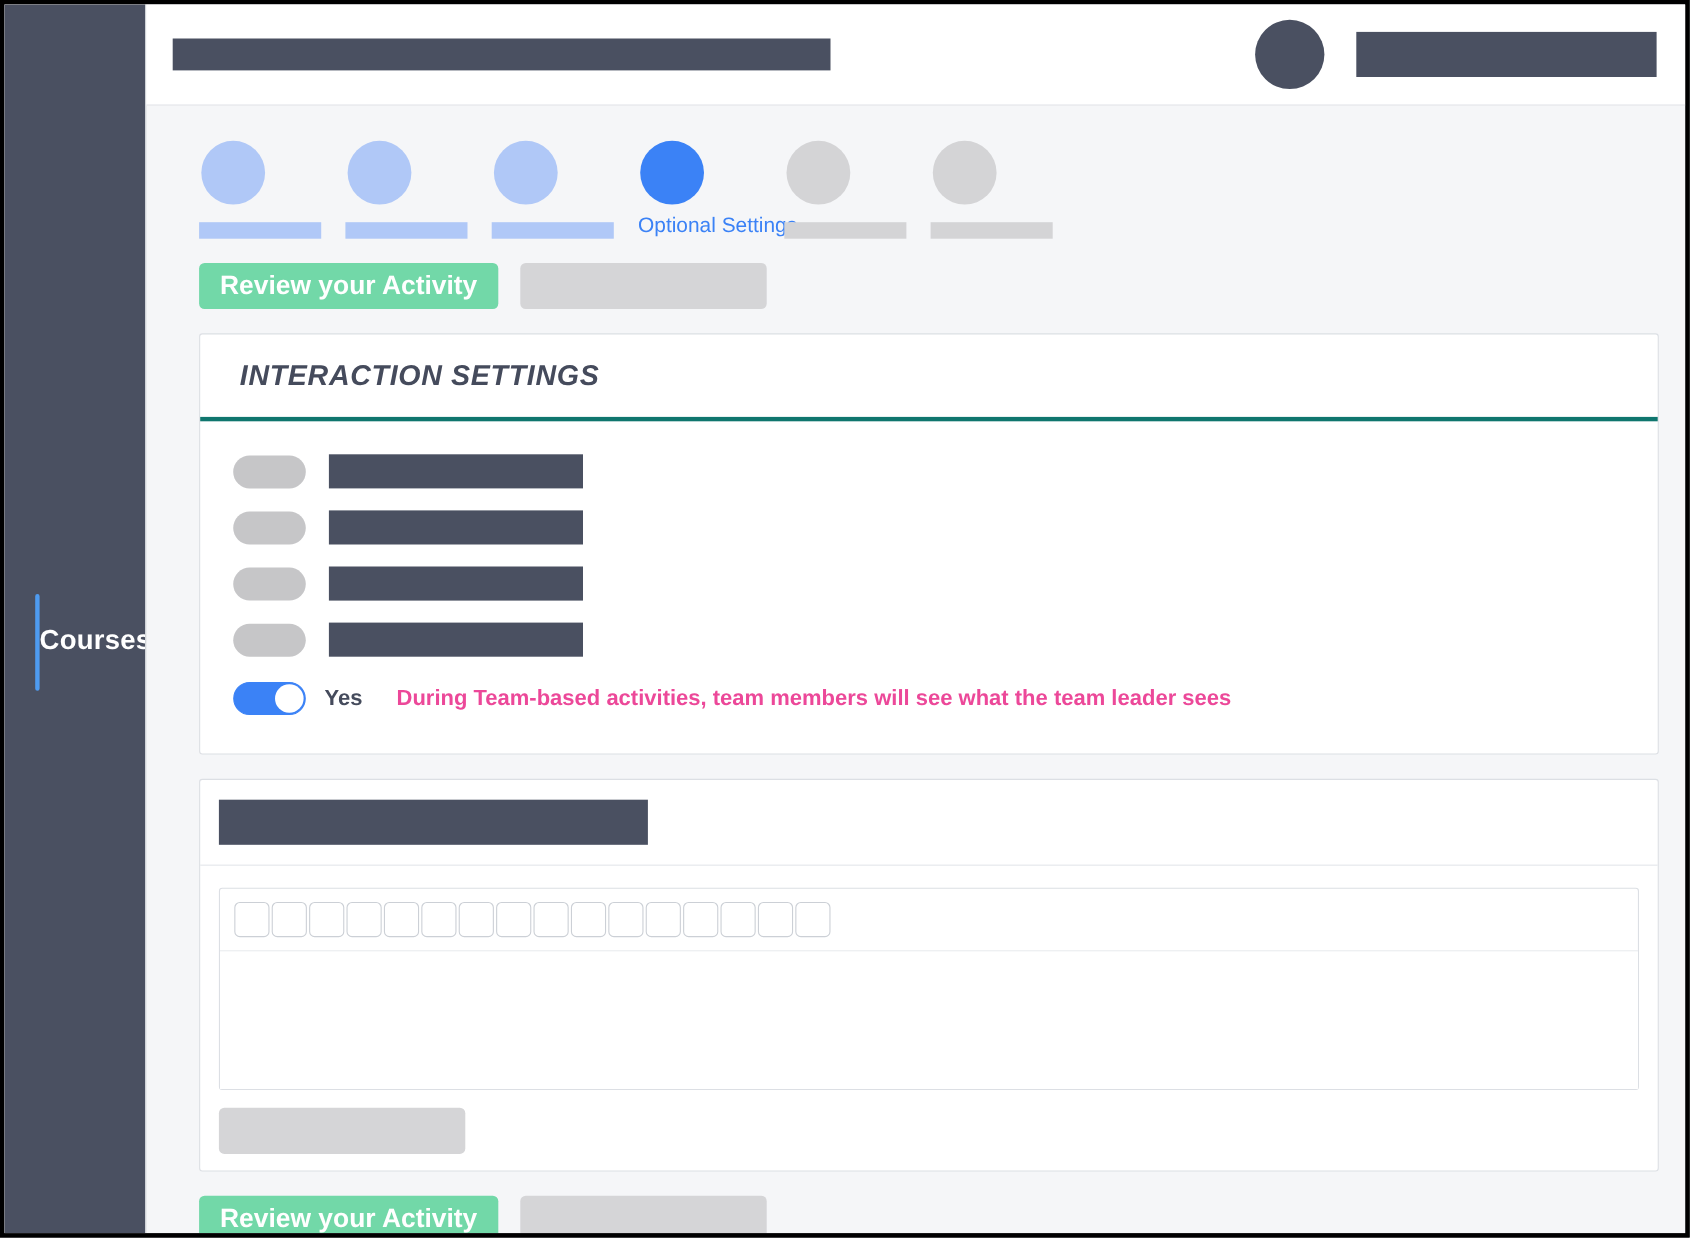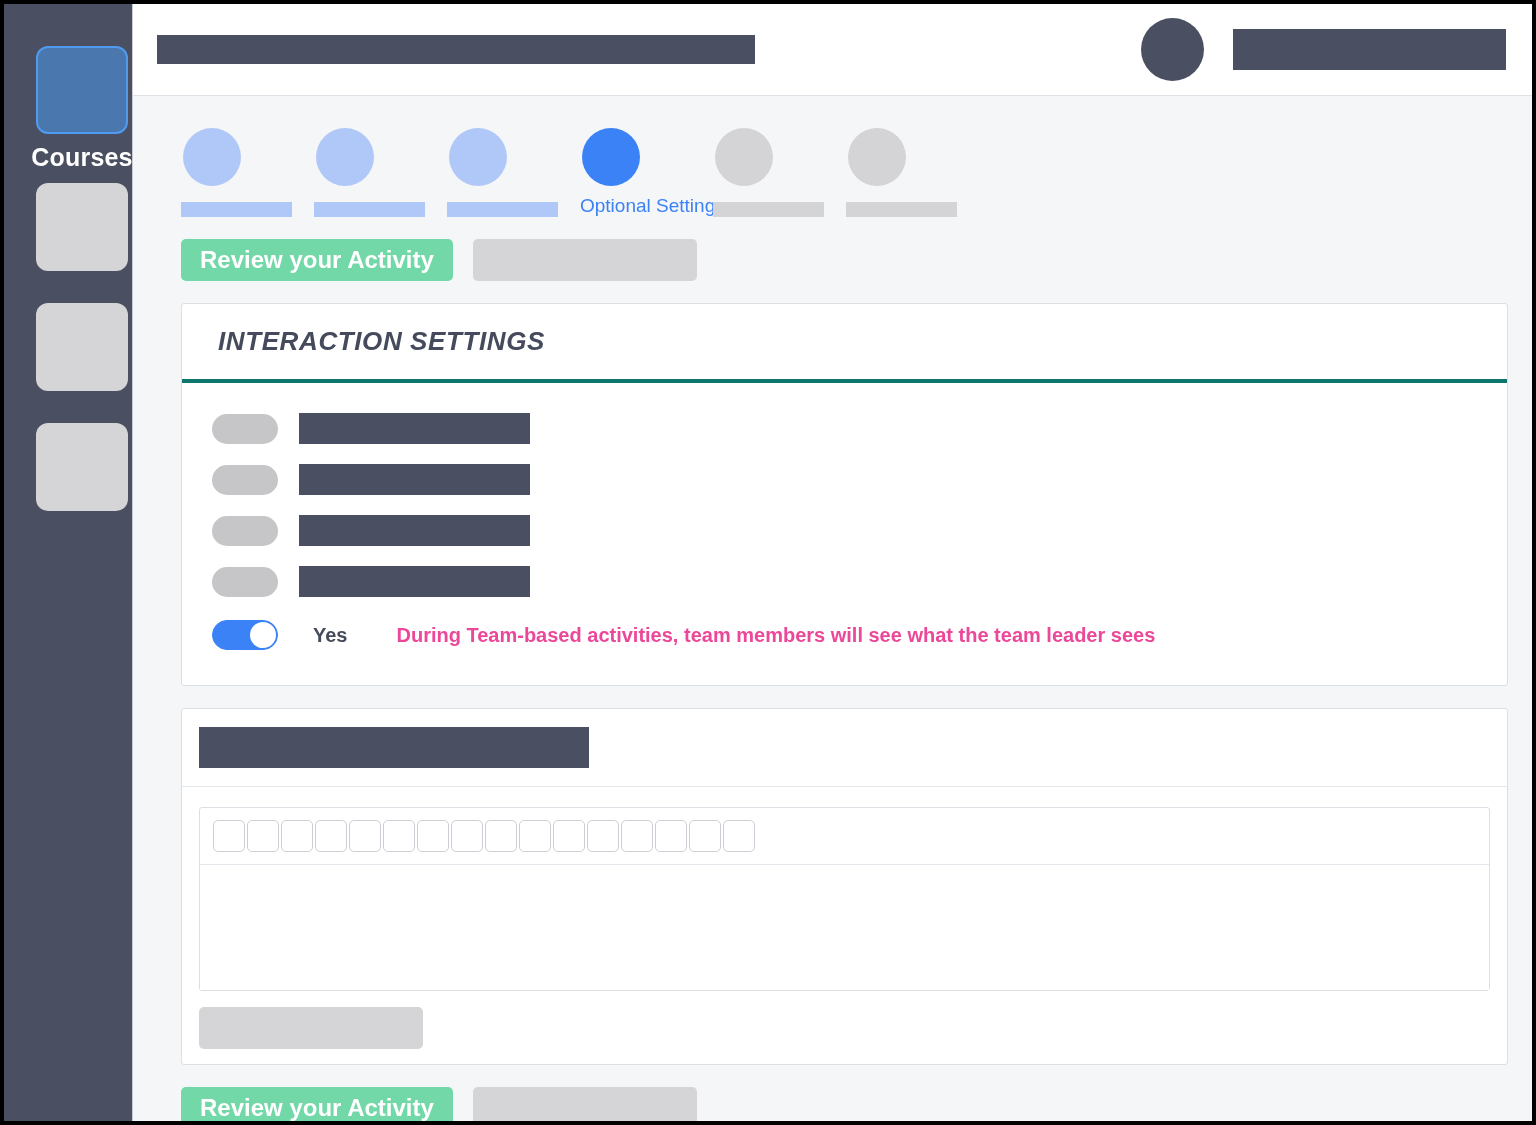--- a/index.html
+++ b/index.html
@@ -24,21 +24,21 @@
     overflow: hidden;
   }
 
   
   #sidebar {
     width: 128px;
     flex: 0 0 128px;
     background: #4a5061;
     padding-top: 42px;
     display: flex;
-    flex-direction: column;
+    flex-direction: row;
     align-items: center;
     padding-left: 28px;
   }
   .side-tile {
     width: 92px;
     height: 88px;
     border-radius: 12px;
     background: #d5d5d7;
   }
   .side-tile.active {
@@ -210,21 +210,21 @@
     height: 31px;
     background: #4a5061;
   }
 
   
   #toggle-row {
     display: flex;
     align-items: center;
     padding-left: 30px;
     height: 56px;
-    gap: 18px;
+    gap: 0;
   }
   .switch {
     width: 66px;
     height: 30px;
     border-radius: 16px;
     background: #3b82f6;
     border: 1px solid #3b82f6;
     position: relative;
     flex: 0 0 66px;
     cursor: pointer;

